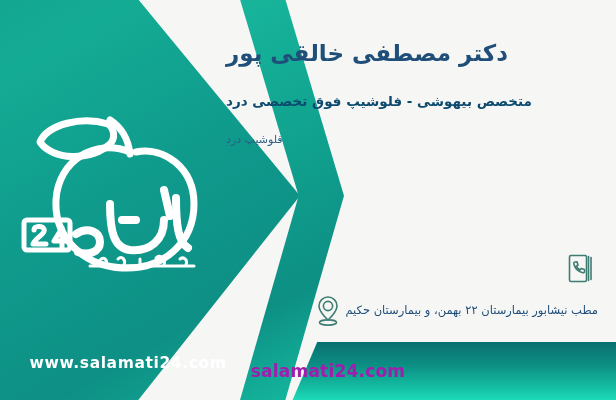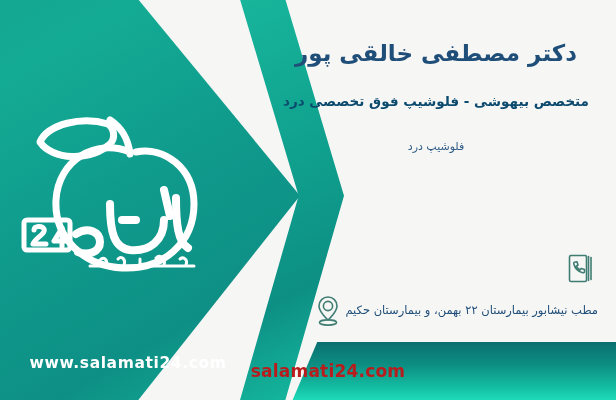--- a/index.html
+++ b/index.html
@@ -52,24 +52,24 @@
     color:#ffffff;
     font-size:15.5px;
     letter-spacing:0.6px;
     font-family:"DejaVu Sans","Liberation Sans",sans-serif;
     z-index:6;
   }
 
   
   .content{
     position:absolute;
-    right:0; top:0;
+    right:30px; top:0;
     width:360px; height:340px;
     direction:rtl;
-    text-align:center;
+    text-align:left;
   }
   .doc-title{
     position:absolute;
     right:0; top:38px; width:100%;
     font-size:23px;
     font-weight:bold;
     color:#1f4e79;
     line-height:1.35;
     white-space:nowrap;
   }
@@ -82,21 +82,20 @@
     line-height:1.4;
     white-space:nowrap;
   }
   .doc-sub2{
     position:absolute;
     right:0; top:132px; width:100%;
     font-size:11px;
     color:#2f5d87;
     line-height:1.4;
     white-space:nowrap;
-    margin-top:7px;
   }
 
   
   .contact{
     position:absolute;
     right:18px; top:252px;
     width:360px;
     direction:rtl;
   }
   .c-row{
@@ -126,21 +125,21 @@
     width:616px; height:58px;
     background:linear-gradient(180deg,#0a6f70 0%,#0c8f83 40%,#14bda2 78%,#1ddbb8 100%);
     -webkit-clip-path:polygon(51.5% 0%, 100% 0%, 100% 100%, 47.5% 100%);
     clip-path:polygon(51.5% 0%, 100% 0%, 100% 100%, 47.5% 100%);
   }
   .footer-text{
     position:absolute;
     left:0; bottom:0;
     width:616px;height:58px;
     display:flex;align-items:center;justify-content:center;
-    color:#b91c1c;
+    color:#a21caf;
     font-size:17px;
     font-weight:bold;
     letter-spacing:0.2px;
     padding-left:40px;
     box-sizing:border-box;
   }
 </style>
 </head>
 <body>
 

